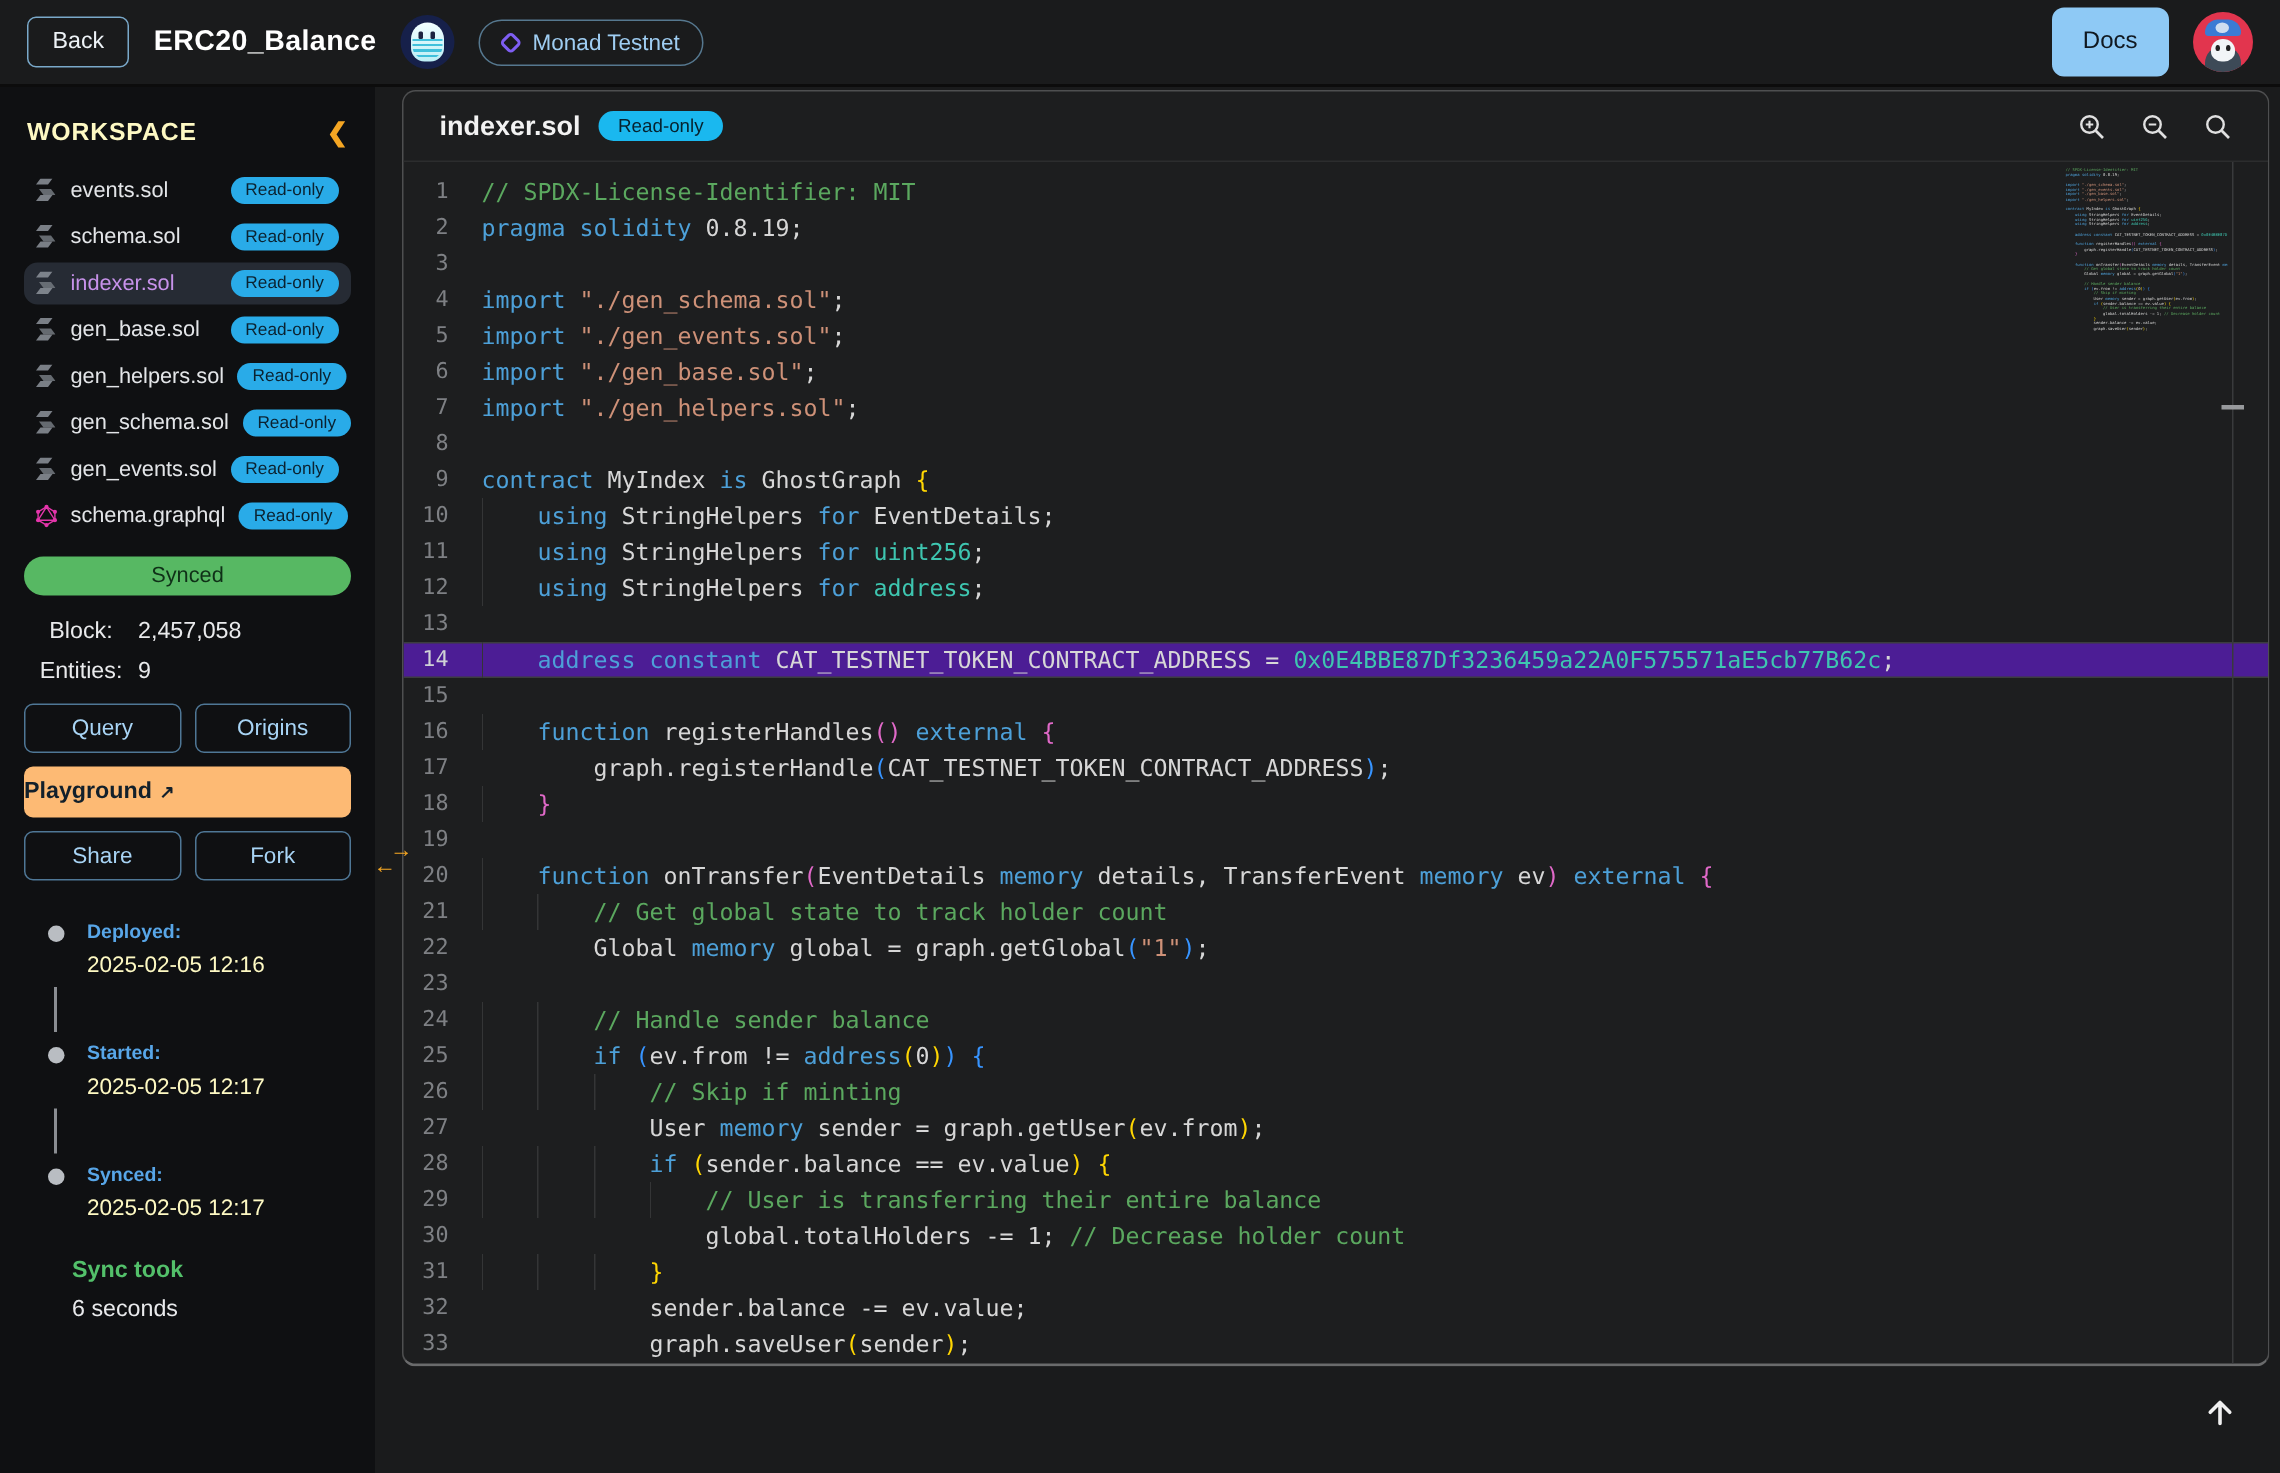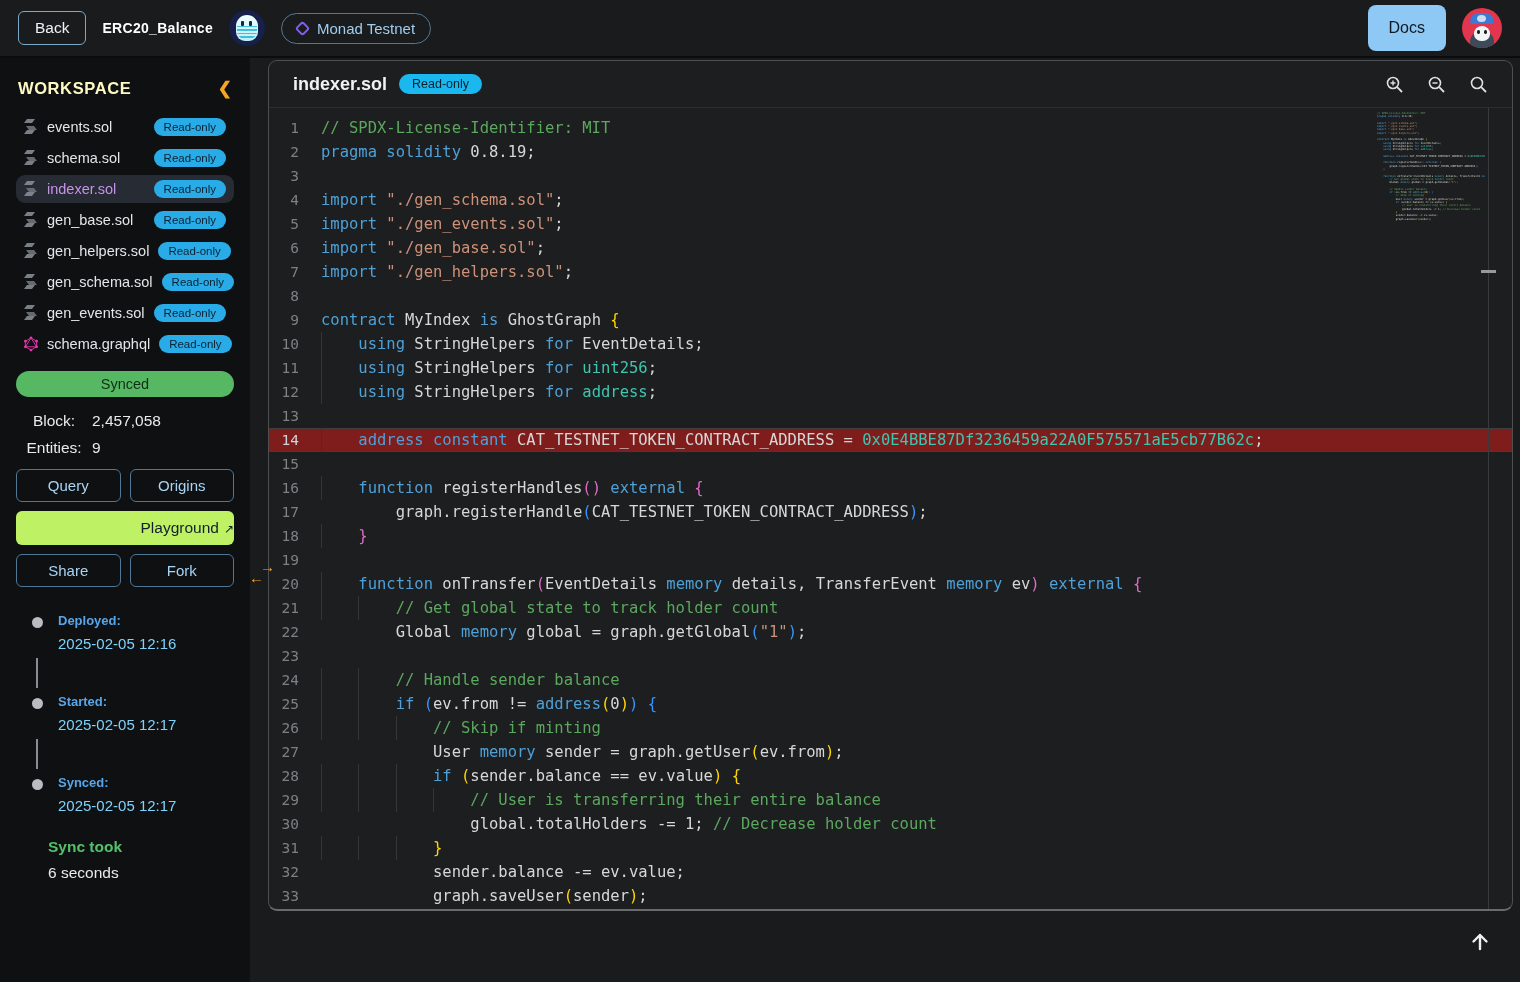--- a/index.html
+++ b/index.html
@@ -4,21 +4,21 @@
 <style>
   * { margin:0; padding:0; box-sizing:border-box; }
   html,body { width:1520px; height:982px; overflow:hidden; background:#151617;
     font-family:"Liberation Sans", sans-serif; color:#e8e8e8; }
 
   
   .topbar { height:58px; background:#1a1b1c; display:flex; align-items:center;
     gap:16px; padding:0 18px; border-bottom:2px solid #0c0c0c; }
   .back-btn { border:1px solid #7aa9ca; border-radius:6px; padding:7px 16px;
     color:#eef3f7; font-size:15.5px; background:transparent; cursor:pointer; }
-  .app-title { font-size:14px; font-weight:700; color:#ffffff; letter-spacing:.3px; }
+  .app-title { font-size:19px; font-weight:700; color:#ffffff; letter-spacing:.3px; }
   .logo { width:36px; height:36px; border-radius:50%; background:#16204a; position:relative; }
   .ghost { position:absolute; left:7px; top:5px; width:22px; height:26px;
     background:linear-gradient(#f2feff,#bdeef5); border-radius:11px 11px 9px 9px; }
   .ghost::before { content:""; position:absolute; top:6px; left:5px; width:3px; height:5px;
     background:#1c2340; box-shadow:8px 0 #1c2340; border-radius:1px; }
   .ghost::after { content:""; position:absolute; left:1px; right:1px; bottom:2px; height:13px;
     background:repeating-linear-gradient(180deg,#27b7d6 0 1.5px, transparent 1.5px 3.5px);
     opacity:.85; border-radius:0 0 8px 8px; }
   .network-pill { display:flex; align-items:center; gap:9px; border:1px solid #56788f;
     border-radius:999px; padding:6px 15px; color:#9fcdf2; font-size:15px; cursor:pointer; }
@@ -58,28 +58,28 @@
   .selected .file-name { color:#c792ea; }
   .badge { background:#29abe8; color:#0b2230; font-size:11.5px; padding:3px 10px;
     border-radius:999px; white-space:nowrap; }
   .synced-pill { background:#57b863; color:#0f3017; text-align:center; border-radius:999px;
     padding:5px 0; font-size:14.5px; margin:13px 0 15px; }
   .stat-row { color:#e9eaec; font-size:15.5px; margin-bottom:9px; display:flex; }
   .stat-label { width:76px;text-align:center; }
   .btn-grid { display:grid; grid-template-columns:1fr 1fr; gap:9px; margin-top:12px; }
   .btn-outline { border:1px solid #4f7796; color:#a8d4f5; text-align:center; padding:7px 0;
     border-radius:6px; font-size:15px; background:transparent; cursor:pointer; }
-  .btn-filled { grid-column:span 2; background:#bef264; color:#13202b; border:none;
-    text-align:right; padding:8px 0; border-radius:6px; font-size:15.5px; cursor:pointer; }
+  .btn-filled { grid-column:span 2; background:#fdba74; color:#13202b; border:none;
+    text-align:left; padding:8px 0; border-radius:6px; font-size:15.5px; cursor:pointer;font-weight:bold; }
   .ext-icon { font-size:12px; margin-left:5px; }
   .timeline { margin-top:26px; padding-left:16px; }
   .tl-item { display:grid; grid-template-columns:26px 1fr; }
   .tl-dot { width:11px; height:11px; border-radius:50%; background:#b9bdc2; margin-top:4px; }
   .tl-label { color:#58a6e8; font-weight:700; font-size:13px; }
-  .tl-time { grid-column:2; color:#7dd3fc; font-size:15px; margin-top:7px; }
+  .tl-time { grid-column:2; color:#fef9c3; font-size:15px; margin-top:7px; }
   .tl-conn { grid-column:1; width:2px; height:30px; background:#8a8d92; margin:6px 0 6px 4px; }
   .sync-took { margin-top:24px; padding-left:32px; }
   .sync-took-label { color:#53c06a; font-weight:700; font-size:15.5px; margin-bottom:8px; }
   .sync-took-value { color:#e9eaec; font-size:15.5px; }
 
   
   .resize-handle { position:absolute; left:1px; top:503px; z-index:5; color:#f5a623;
     font-size:15px; font-weight:700; line-height:11px; cursor:col-resize; }
   .resize-handle div:first-child { margin-left:9px; }
   .resize-handle div:last-child { margin-left:-2px; }
@@ -93,21 +93,21 @@
   .editor-filename { font-size:18px; font-weight:700; color:#f2f2f2; }
   .ro-badge { background:#1ab8ef; color:#06222e; font-size:12.5px; padding:3px 13px;
     border-radius:999px; }
   .editor-tools { margin-left:auto; display:flex; gap:23px; }
   .tool-icon { cursor:pointer; display:flex; }
   .code-area { flex:1; position:relative; padding-top:8px;
     font-family:"DejaVu Sans Mono", monospace; font-size:15.5px; }
   .code-line { display:flex; height:24px; line-height:24px; white-space:pre; }
   .ln { width:52px; text-align:right; padding-right:22px; color:#7e8084; flex:none;
     font-size:14.5px; }
-  .code-line.active { background:#7f1d1d;
+  .code-line.active { background:#4c1d95;
     box-shadow:inset 0 1px 0 #3c3d3f, inset 0 -1px 0 #3c3d3f; }
   .code-line.active .ln { color:#cfd2d6; }
   .tok-kw { color:#4da0d8; } .tok-type { color:#3ec6b0; } .tok-str { color:#ce9178; }
   .tok-com { color:#5ba85f; } .tok-pl { color:#d7d7d7; }
   .tok-b1 { color:#ffd602; } .tok-b2 { color:#e069c8; } .tok-b3 { color:#3794ff; }
   .ig { box-shadow:inset 1px 0 0 #343536; display:inline-block; white-space:pre; }
   .minimap { position:absolute; top:4px; right:27px; width:108px; overflow:hidden;
     cursor:pointer; }
   .minimap .code-line { height:3.3px; line-height:3.3px; font-size:2.6px; }
   .minimap .code-line.active { background:none; box-shadow:none; }

